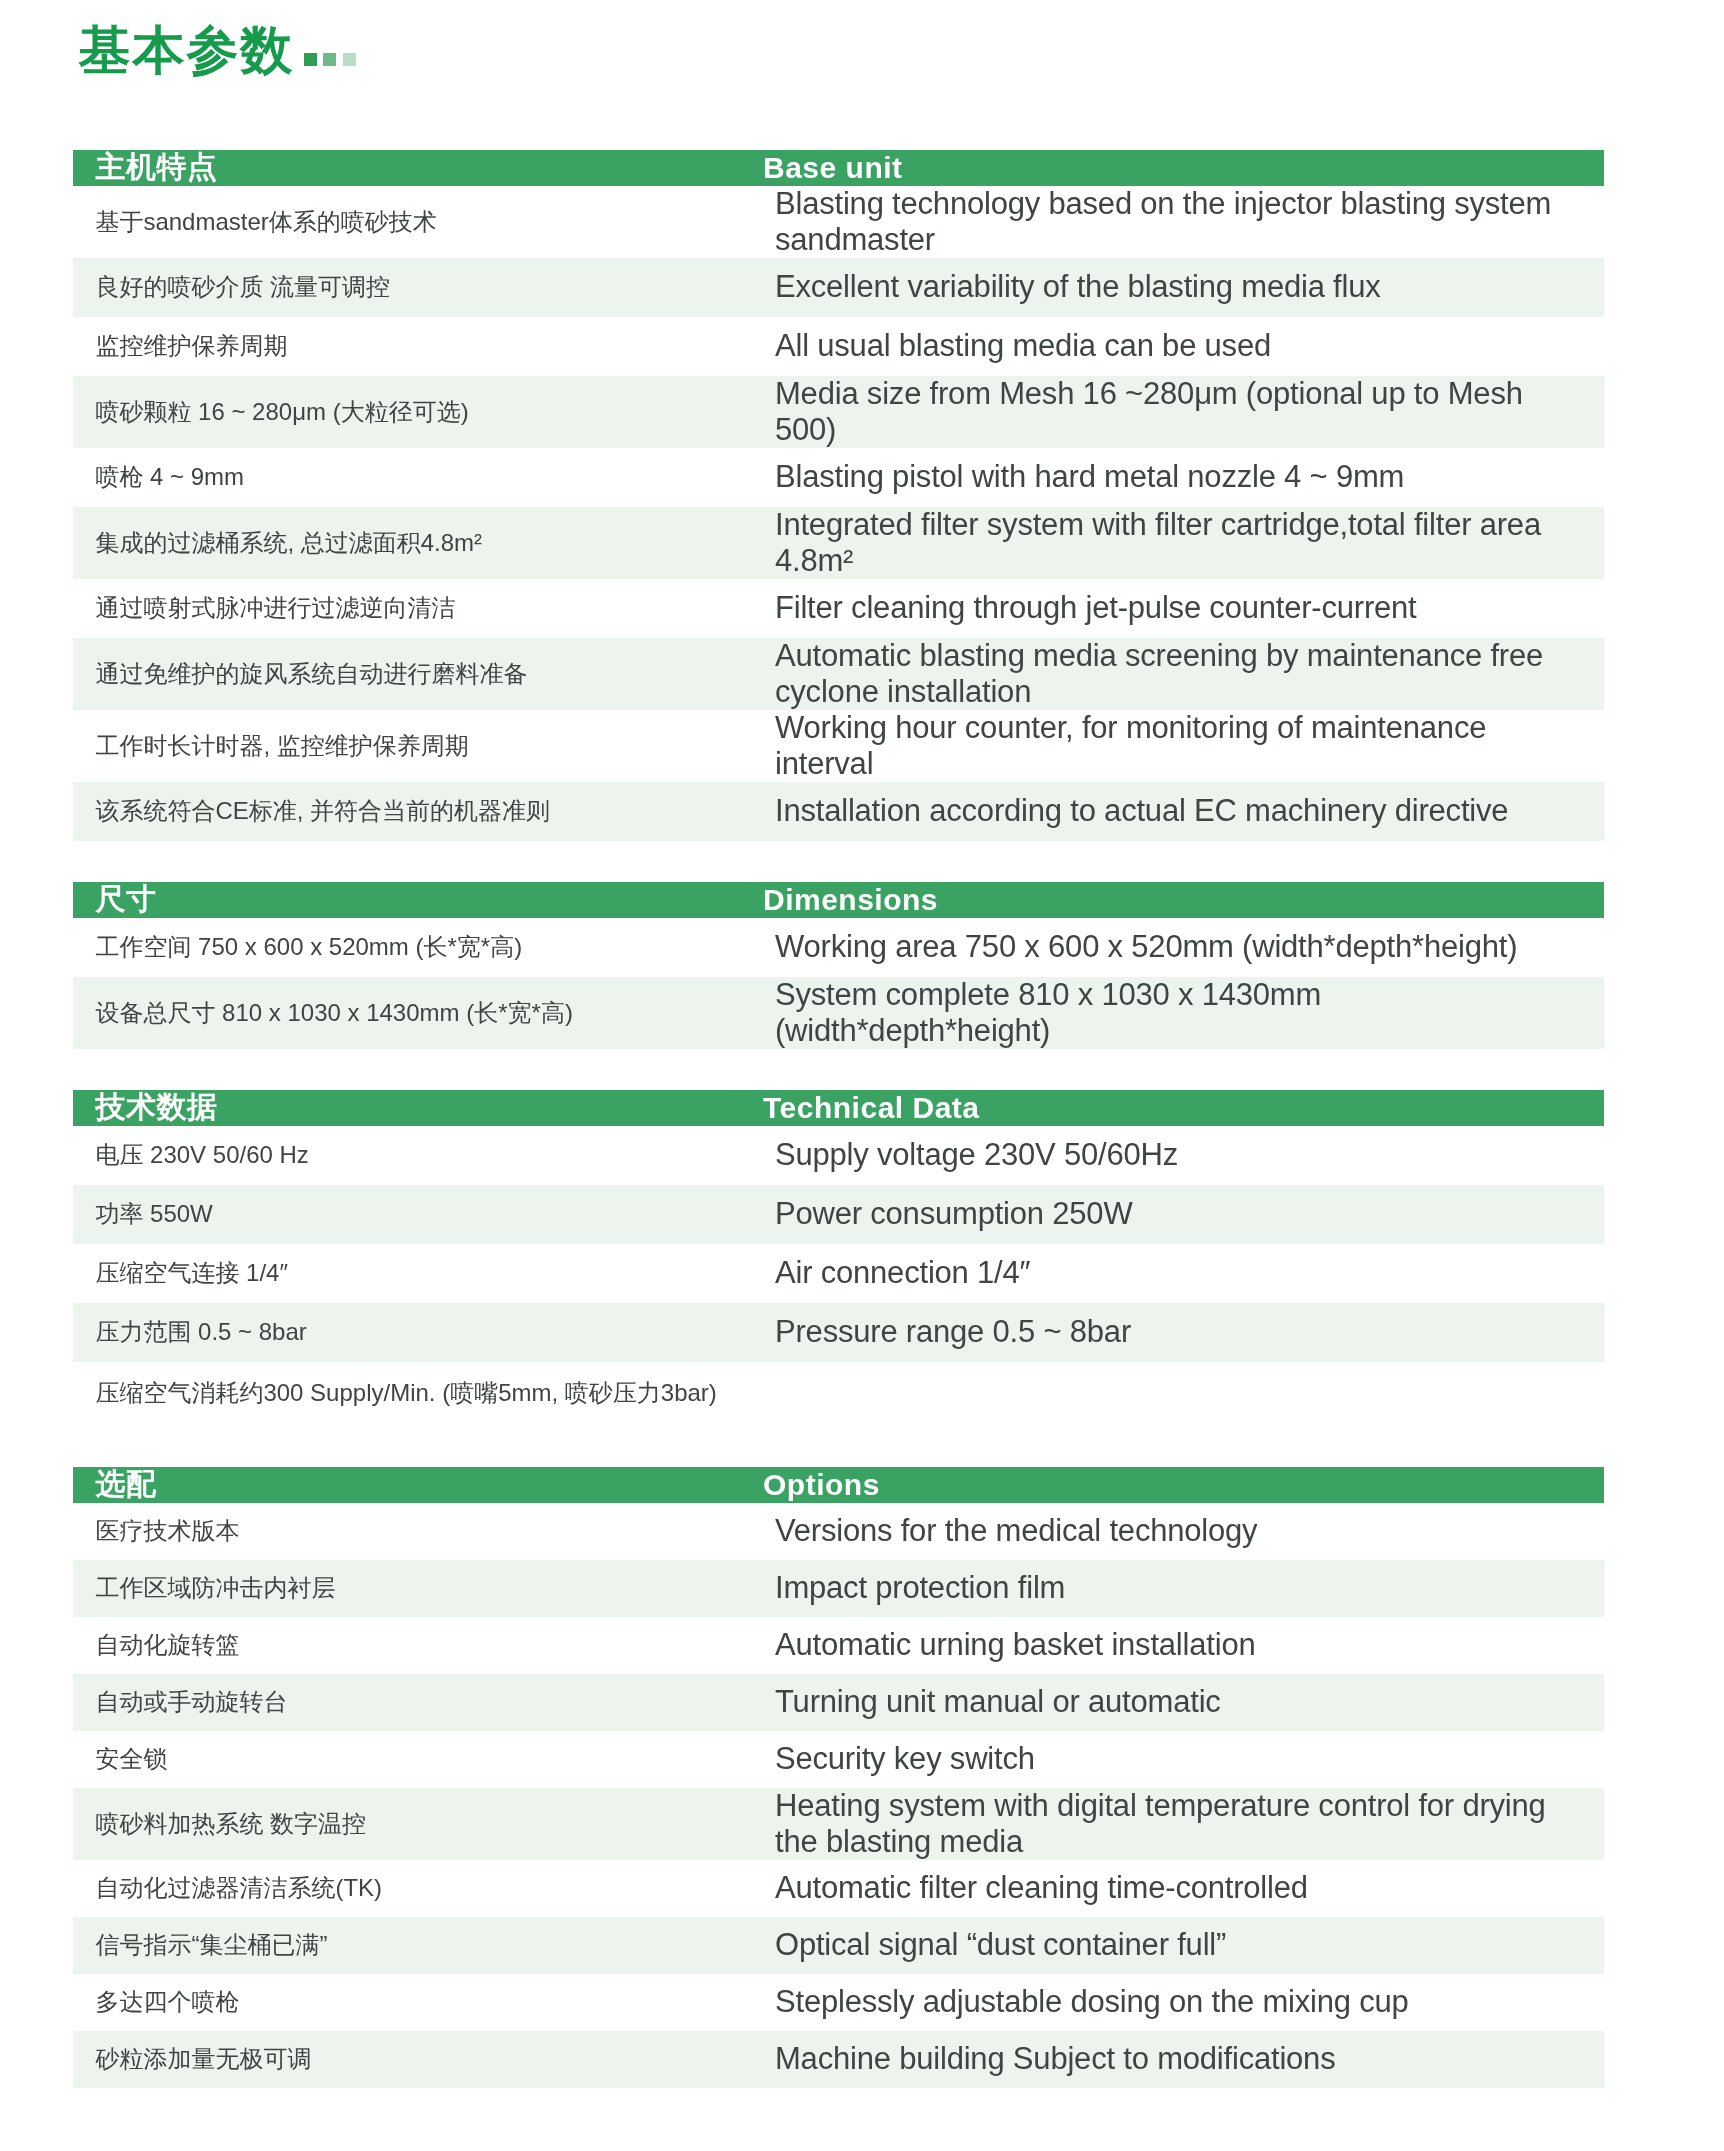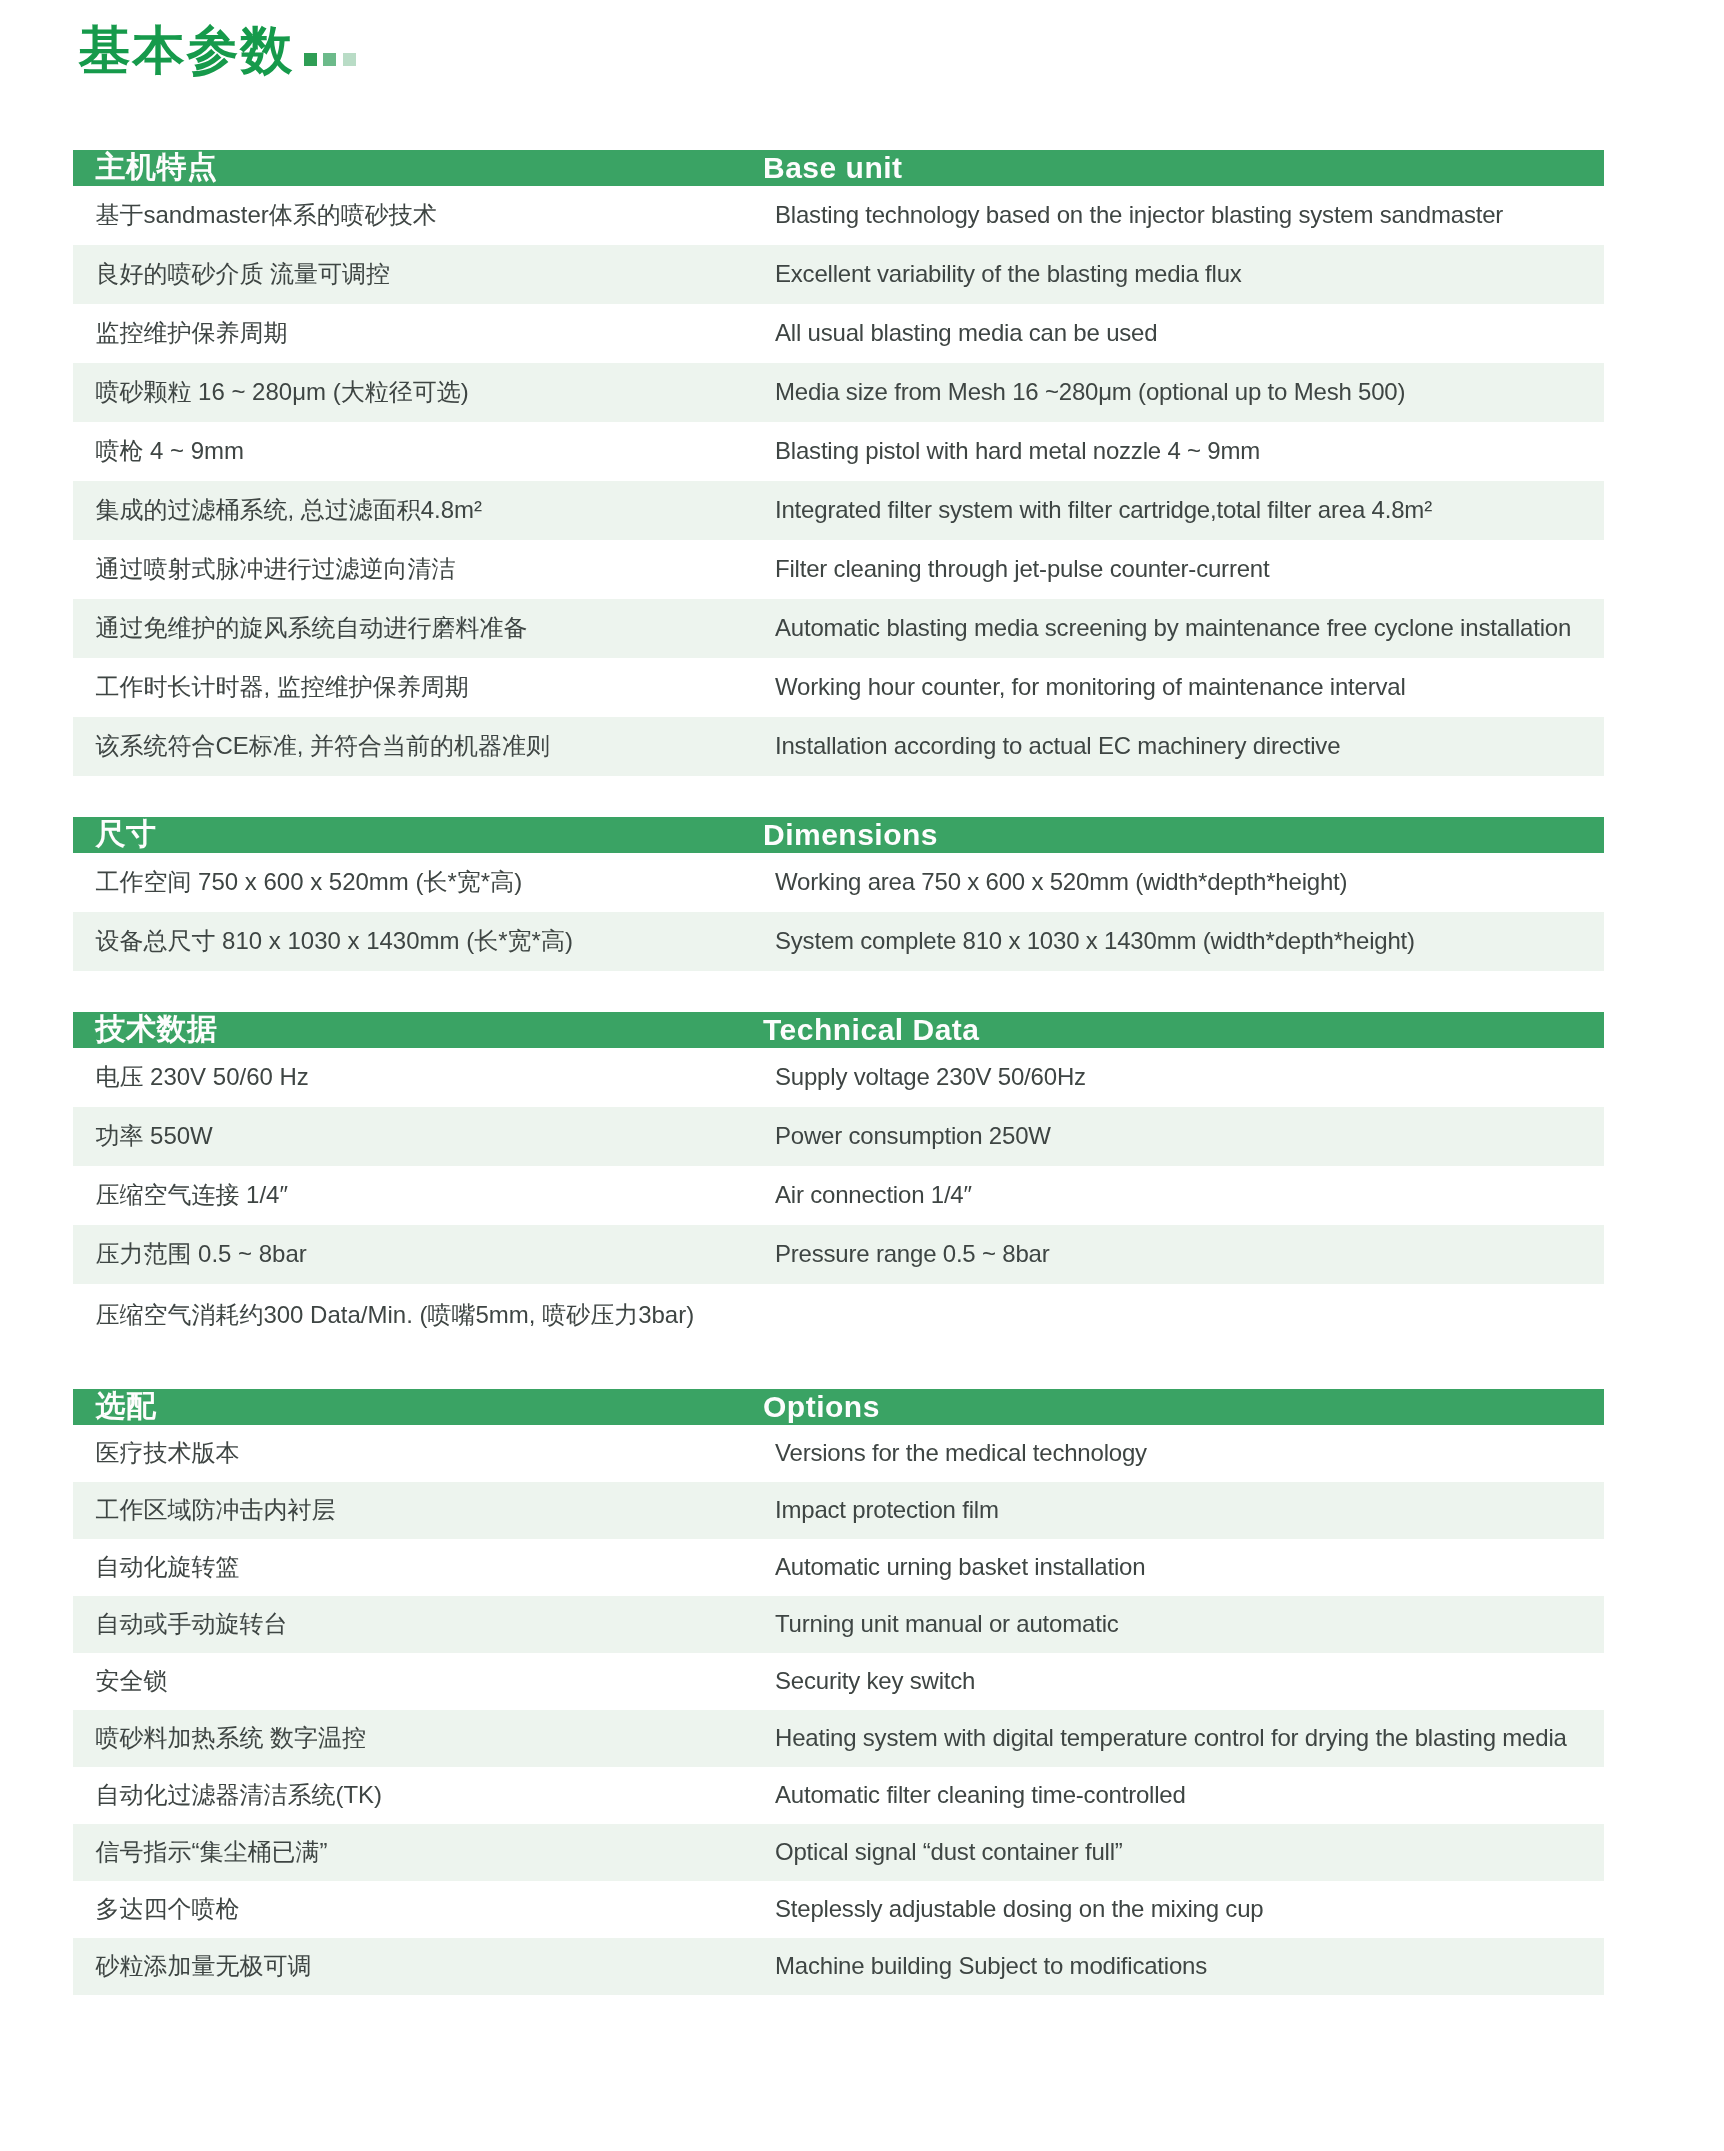--- a/index.html
+++ b/index.html
@@ -47,21 +47,21 @@
   }
   .cell-cn{
     width:690px;
     min-width:690px;
     padding-left:22.4px;
     font-size:24px;
   }
   .cell-en{
     flex:1;
     padding-right:13px;
-    font-size:24px;
+    font-size:31px;
     letter-spacing:-0.2px;
   }
   .row{
     display:flex;
     align-items:center;
     min-height:59px;
     gap:12px;
   }
   .compact-rows .row{min-height:57px;}
   .rows .row:nth-child(even){background:var(--stripe);}
@@ -161,21 +161,21 @@
           </div>
           <div class="row">
             <div class="cell-cn">压缩空气连接 1/4″</div>
             <div class="cell-en">Air connection 1/4″</div>
           </div>
           <div class="row">
             <div class="cell-cn">压力范围 0.5 ~ 8bar</div>
             <div class="cell-en">Pressure range 0.5 ~ 8bar</div>
           </div>
           <div class="row multiline">
-            <div class="cell-cn">压缩空气消耗约300 Data/Min. (喷嘴5mm, 喷砂压力3bar)</div>
+            <div class="cell-cn">压缩空气消耗约300 Supply/Min. (喷嘴5mm, 喷砂压力3bar)</div>
           </div>
         </div>
       </section>
       <section class="section compact-rows">
         <div class="sec-header">
           <div class="cell-cn">选配</div>
           <div class="cell-en">Options</div>
         </div>
         <div class="rows">
           <div class="row">

